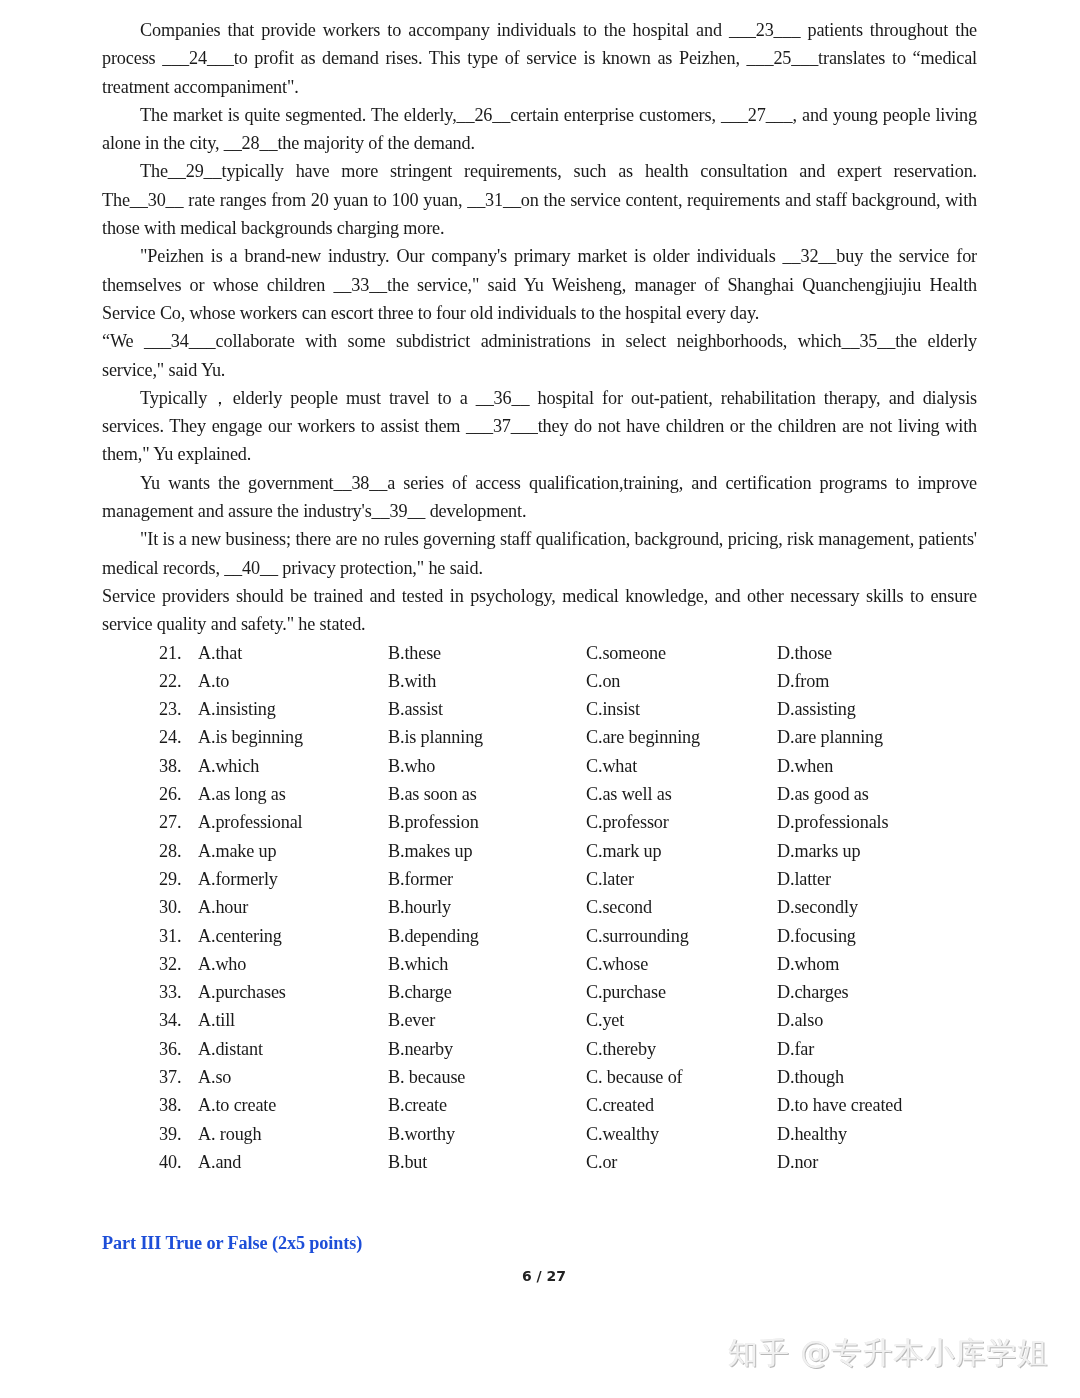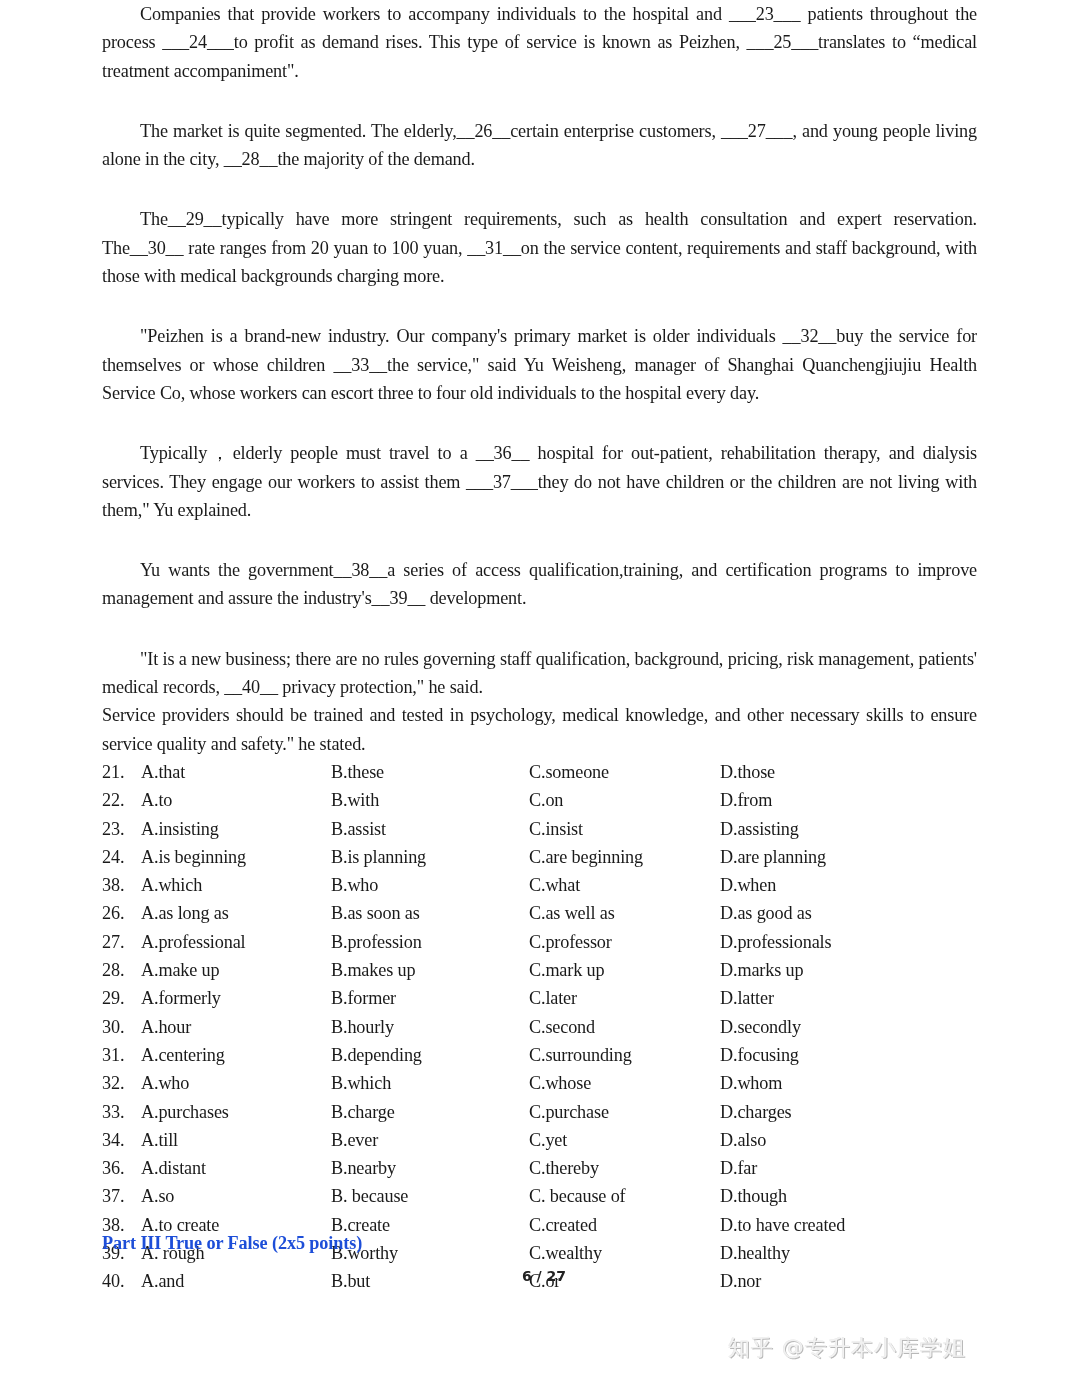--- a/index.html
+++ b/index.html
@@ -11,46 +11,47 @@
       width: 1080px;
       height: 1398px;
       position: relative;
       overflow: hidden;
       font-family: "Liberation Serif", "DejaVu Serif", serif;
       color: #1a1a1a;
     }
     .page {
       position: absolute;
       left: 102px;
-      top: 0;
+      top: 16px;
       width: 875px;
     }
     .para {
       margin: 0;
       font-size: 18.2px;
       line-height: 28.3px;
       text-align: justify;
       text-align-last: left;
       letter-spacing: -0.15px;
       word-spacing: 0px;
     }
-    .para.indent { text-indent: 38px; margin-top: 32px; }
+    .para.indent { text-indent: 38px; }
     .para:first-child { padding-top: 0px; margin-top: 0px; }
     .passage { padding-top: 0px; }
 
     .options {
       margin-top: 0px;
     }
     .opt-row {
       display: flex;
       height: 28.3px;
       line-height: 28.3px;
       font-size: 18.2px;
       letter-spacing: -0.15px;
       white-space: nowrap;
+      justify-content: flex-end;
     }
     .qnum { width: 39px; }
     .optA { width: 190px; }
     .optB { width: 190px; }
     .optC { width: 191px; margin-left: 8px; }
     .optD { width: 200px; }
 
     .section-heading {
       position: absolute;
       left: 102px;
@@ -70,36 +71,37 @@
       font-family: "DejaVu Sans", "Liberation Sans", sans-serif;
       font-weight: bold;
       font-size: 14px;
       color: #222;
     }
     .watermark {
       position: absolute;
       left: 728px;
       top: 1333px;
       font-family: "DejaVu Sans", sans-serif;
-      font-size: 22px;
+      font-size: 30px;
       color: #f1f1f1;
       letter-spacing: 1px;
       text-shadow: 1px 1px 0 #b8b8b8, -0.5px -0.5px 0 #e6e6e6;
       white-space: nowrap;
     }
   </style>
 </head>
 <body>
 
 <div class="page">
   <div class="passage">
     <p class="para indent">Companies that provide workers to accompany individuals to the hospital and ___23___ patients throughout the process ___24___to profit as demand rises. This type of service is known as Peizhen, ___25___translates to “medical treatment accompaniment".</p>
     <p class="para indent">The market is quite segmented. The elderly,__26__certain enterprise customers, ___27___, and young people living alone in the city, __28__the majority of the demand.</p>
     <p class="para indent">The__29__typically have more stringent requirements, such as health consultation and expert reservation. The__30__ rate ranges from 20 yuan to 100 yuan, __31__on the service content, requirements and staff background, with those with medical backgrounds charging more.</p>
     <p class="para indent">"Peizhen is a brand-new industry. Our company's primary market is older individuals __32__buy the service for themselves or whose children  __33__the service," said Yu Weisheng, manager of Shanghai Quanchengjiujiu Health Service Co, whose workers can escort three to four old individuals to the hospital every day.</p>
+    <p class="para">“We ___34___collaborate with some subdistrict administrations in select neighborhoods, which__35__the elderly service," said Yu.</p>
     <p class="para indent">Typically，elderly people must travel to a __36__ hospital for out-patient, rehabilitation therapy, and dialysis services. They engage our workers to assist them ___37___they do not have children or the children are not living with them," Yu explained.</p>
     <p class="para indent">Yu wants the government__38__a series of access qualification,training, and certification programs to improve management and assure the industry's__39__ development.</p>
     <p class="para indent">"It is a new business; there are no rules governing staff qualification, background, pricing, risk management, patients' medical records, __40__ privacy protection," he said.</p>
     <p class="para">Service providers should be trained and tested in psychology, medical knowledge, and other necessary skills to ensure service quality and safety." he stated.</p>
   </div>
 
   <div class="options" id="options-list">
 
   <div class="opt-row">
         <span class="qnum">21.</span>

